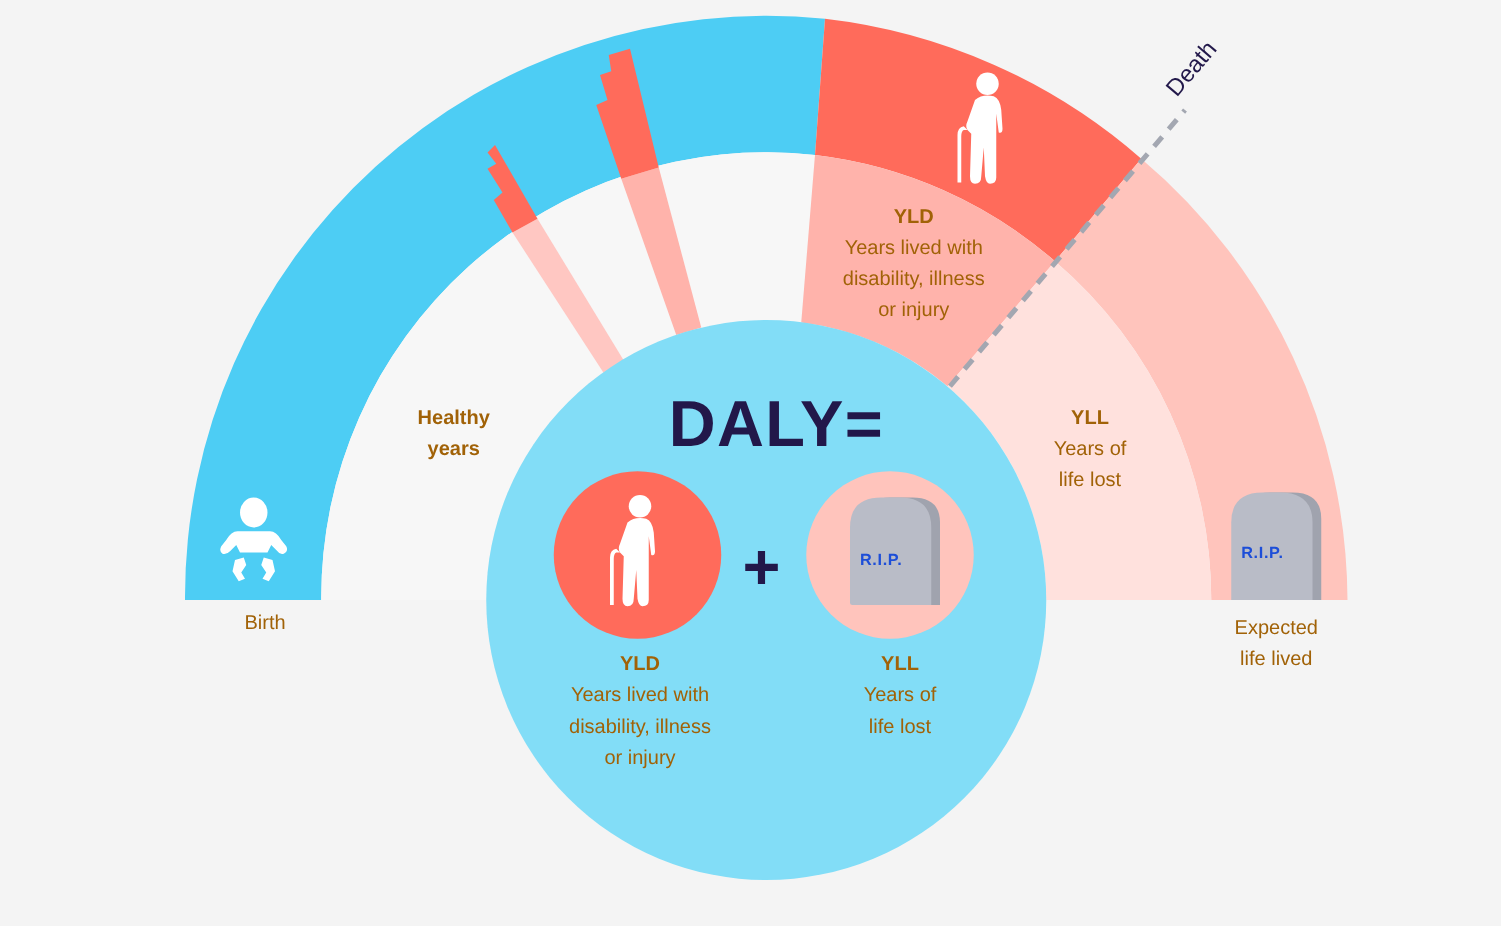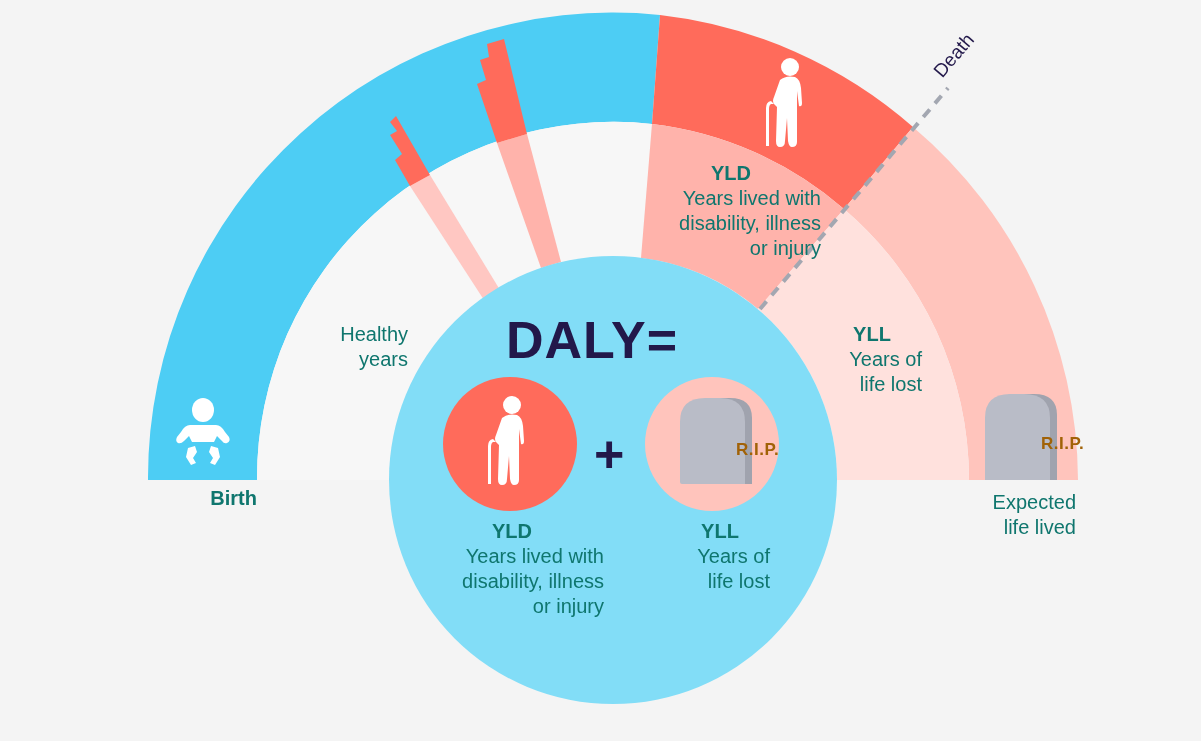--- a/index.html
+++ b/index.html
@@ -1,24 +1,24 @@
 <!DOCTYPE html>
 <html><head>
 <meta charset="utf-8">
 <style>
   html, body { margin: 0; padding: 0; }
   body { width: 1201px; height: 741px; background: #F4F4F4; overflow: hidden; position: relative; font-family: "Liberation Sans", "DejaVu Sans", sans-serif; color: #22184A; }
   #diagram { position: absolute; left: 0; top: 0; width: 1201px; height: 741px; }
-  .lbl { position: absolute; text-align: center; font-size: 20px; line-height: 25px; color: #0f766e; white-space: nowrap; }
+  .lbl { position: absolute; text-align: center; font-size: 16px; line-height: 25px; color: #a16207; white-space: nowrap; }
   .lbl .ttl { font-weight: bold; display: block; }
-  .lbl .line { display: block; text-align: right; }
+  .lbl .line { display: block; }
   .daly { position: absolute; font-weight: bold; font-size: 52px; color: #22184A; letter-spacing: 1px; }
   .plus { position: absolute; font-weight: bold; font-size: 52px; color: #22184A; line-height: 52px; }
   .death { position: absolute; font-size: 19px; color: #22184A; transform: rotate(-49.6deg); transform-origin: left bottom; white-space: nowrap; }
-  .rip { position: absolute; font-weight: bold; font-size: 17px; color: #a16207; letter-spacing: 0.5px; margin-left: 48px; }
+  .rip { position: absolute; font-weight: bold; font-size: 13px; color: #1d4ed8; letter-spacing: 0.5px; }
 </style>
 </head>
 <body>
 
 <svg id="diagram" viewBox="0 0 1201 741" xmlns="http://www.w3.org/2000/svg">
 
   <path d="M148,480 A465,465 0 0 1 660,15 L652,124 A356,356 0 0 0 257,480 Z" fill="#4DCDF4"></path>
 
   <path d="M257,480 A356,356 0 0 1 652,124 L641,258 A224,224 0 0 0 389,480 Z" fill="#F7F7F7"></path>
 
@@ -67,25 +67,25 @@
     <path d="M690,484 L690,418 Q690,398 712,398 L730,398 Q752,398 752,418 L752,484 Z" fill="#A0A3AE"></path>
     <path d="M680,482 L680,422 Q680,398 705,398 L720,398 Q745,398 745,422 L745,484 L682,484 Q680,484 680,482 Z" fill="#B9BCC7"></path>
   </g>
 
   <g>
     <path d="M994,480 L994,415 Q994,394 1016,394 L1034,394 Q1057,394 1057,415 L1057,480 Z" fill="#A0A3AE"></path>
     <path d="M985,480 L985,418 Q985,394 1010,394 L1024,394 Q1050,394 1050,418 L1050,480 Z" fill="#B9BCC7"></path>
   </g>
 </svg>
 
-<div class="lbl" style="left:187px; top:486px; width:70px;font-weight:bold;">
+<div class="lbl" style="left:177px; top:486px; width:70px;">
   <span class="line">Birth</span>
 </div>
 
-<div class="lbl" style="left:318px; top:322px; width:90px;">
+<div class="lbl" style="left:318px; top:322px; width:90px;font-weight:bold;">
   <span class="line">Healthy</span>
   <span class="line">years</span>
 </div>
 
 <div class="lbl" style="left:641px; top:161px; width:180px;">
   <span class="ttl">YLD</span>
   <span class="line">Years lived with</span>
   <span class="line">disability, illness</span>
   <span class="line">or injury</span>
 </div>
@@ -98,21 +98,21 @@
 
 <div class="lbl" style="left:966px; top:490px; width:110px;">
   <span class="line">Expected</span>
   <span class="line">life lived</span>
 </div>
 
 <div class="death" style="left:946px; top:60px;">Death</div>
 
 <div class="rip" style="left:993px; top:434px;">R.I.P.</div>
 
-<div class="daly" style="left:506px; top:310px;">DALY=</div>
+<div class="daly" style="left:535px; top:310px;">DALY=</div>
 
 <div class="plus" style="left:594px; top:428px;">+</div>
 
 <div class="rip" style="left:688px; top:440px;">R.I.P.</div>
 
 <div class="lbl" style="left:420px; top:519px; width:184px;">
   <span class="ttl">YLD</span>
   <span class="line">Years lived with</span>
   <span class="line">disability, illness</span>
   <span class="line">or injury</span>

